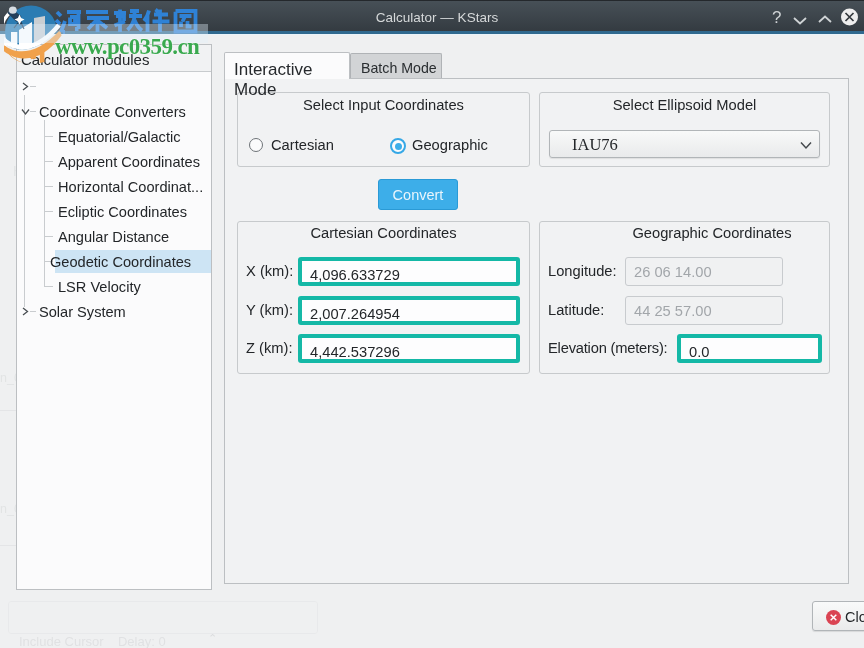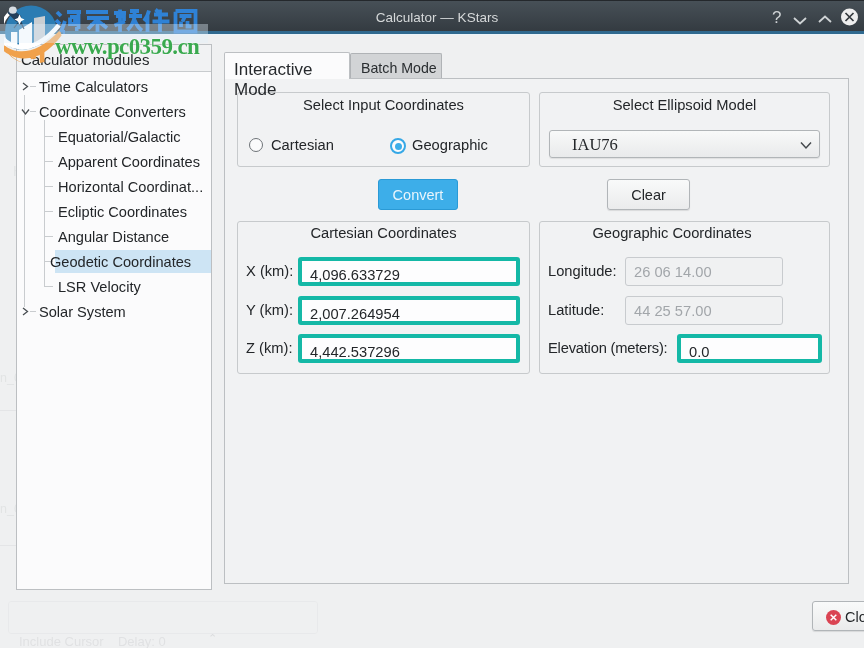--- a/index.html
+++ b/index.html
@@ -88,23 +88,20 @@
   <div class="tline" style="left:30px;top:111px;width:6px;height:1px;"></div>
   <div class="tline" style="left:30px;top:311px;width:6px;height:1px;"></div>
   <div class="tline" style="left:45px;top:136px;width:8px;height:1px;"></div>
   <div class="tline" style="left:45px;top:161px;width:8px;height:1px;"></div>
   <div class="tline" style="left:45px;top:186px;width:8px;height:1px;"></div>
   <div class="tline" style="left:45px;top:211px;width:8px;height:1px;"></div>
   <div class="tline" style="left:45px;top:236px;width:8px;height:1px;"></div>
   <div class="tline" style="left:45px;top:261px;width:8px;height:1px;"></div>
   <div class="tline" style="left:45px;top:286px;width:8px;height:1px;"></div>
 
-  <div class="trow" style="left:17px;top:74px;">
-      <span class="txt" style="left:22px;">Time Calculators</span>
-    </div>
   <div class="trow" style="left:17px;top:99px;">
       <span class="txt" style="left:22px;">Coordinate Converters</span>
     </div>
   <div class="trow" style="left:17px;top:124px;">
       <span class="txt" style="left:41px;">Equatorial/Galactic</span>
     </div>
   <div class="trow" style="left:17px;top:149px;">
       <span class="txt" style="left:41px;">Apparent Coordinates</span>
     </div>
   <div class="trow" style="left:17px;top:174px;">
@@ -145,39 +142,36 @@
       <span>Interactive Mode</span>
     </div>
 
   <div class="abs gbox" style="left:237px;top:92px;width:293px;height:75px;"></div>
   <div class="gtitle" style="left:237px;top:97px;width:293px;">Select Input Coordinates</div>
   <div class="abs gbox" style="left:539px;top:92px;width:291px;height:75px;"></div>
   <div class="gtitle" style="left:539px;top:97px;width:291px;">Select Ellipsoid Model</div>
   <div class="abs gbox" style="left:237px;top:221px;width:293px;height:153px;"></div>
   <div class="gtitle" style="left:237px;top:225px;width:293px;">Cartesian Coordinates</div>
   <div class="abs gbox" style="left:539px;top:221px;width:291px;height:153px;"></div>
-  <div class="gtitle" style="left:539px;top:225px;width:266px;">Geographic Coordinates</div>
+  <div class="gtitle" style="left:539px;top:225px;width:266px;padding-left:40px;">Geographic Coordinates</div>
 
   <div class="radio" style="left:249px;top:138px;"></div>
   <div class="lbl" style="left:271px;top:137px;">Cartesian</div>
   <div class="radio on" style="left:390px;top:138px;"></div>
   <div class="lbl" style="left:412px;top:137px;">Geographic</div>
 
   <div class="abs" id="combo">
       <span class="val">IAU76</span>
     <svg style="position:absolute;right:6px;top:8px;" width="14" height="12" viewBox="0 0 14 12">
         <path d="M2 3.5 L7 9 L12 3.5" stroke="#45494d" stroke-width="1.5" fill="none"></path>
       </svg>
   </div>
 
   <div class="btn" id="convert">
       <span>Convert</span>
-    </div>
-  <div class="btn" id="clear">
-      <span>Clear</span>
     </div>
 
   <div class="lbl" style="left:246px;top:263px;">X (km):</div>
   <div class="inp" style="left:298px;top:257px;width:222px;height:29px;">
       <span>4,096.633729</span>
     </div>
   <div class="lbl" style="left:246px;top:302px;">Y (km):</div>
   <div class="inp" style="left:298px;top:296px;width:222px;height:29px;">
       <span>2,007.264954</span>
     </div>

